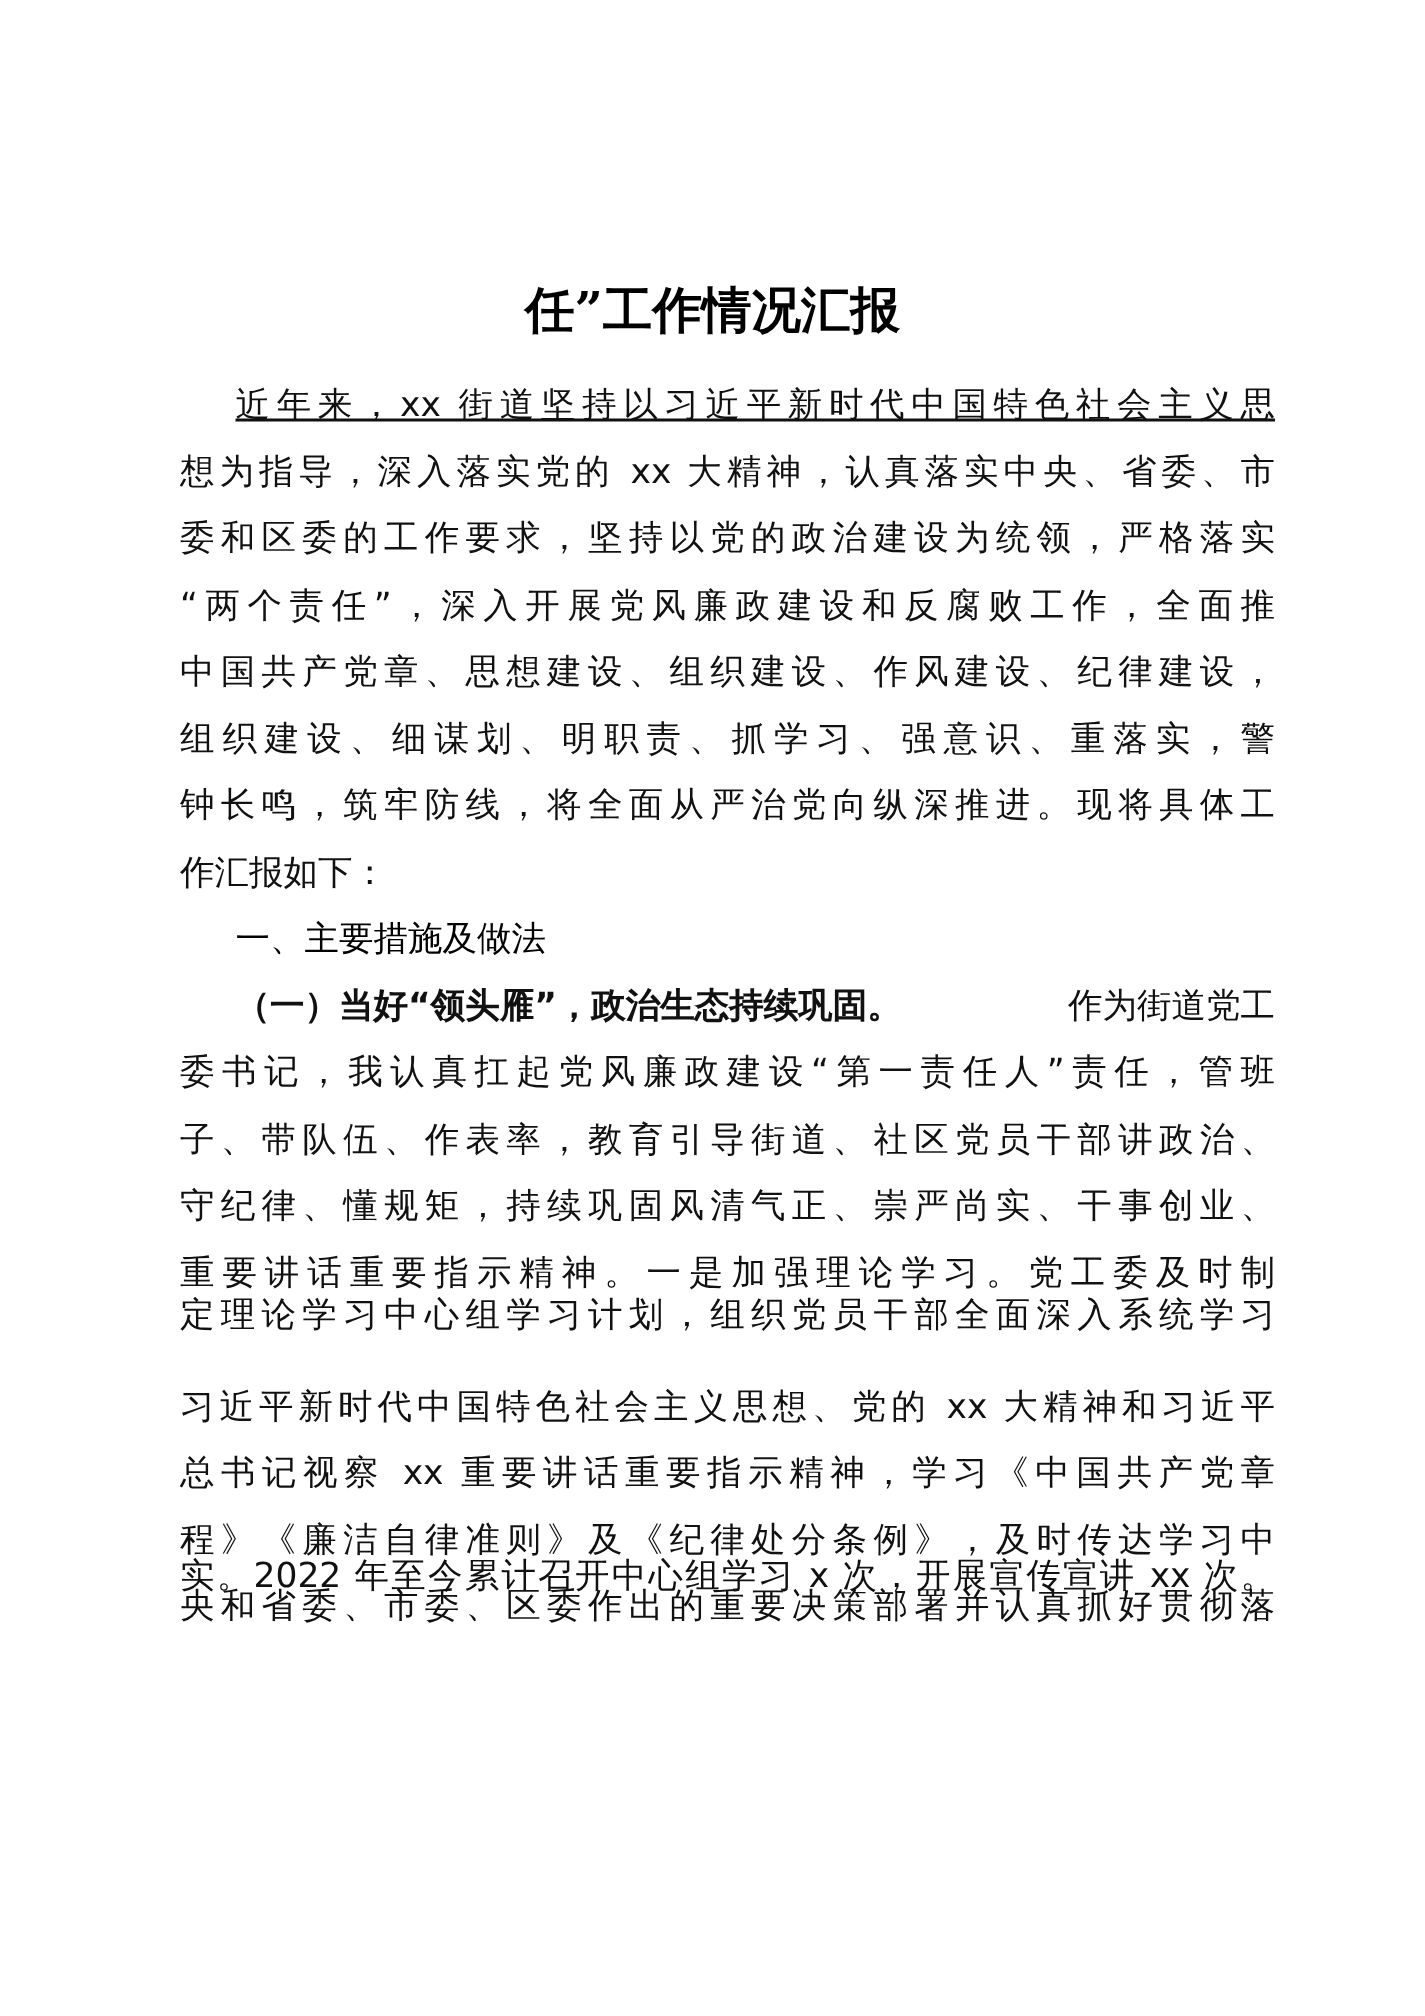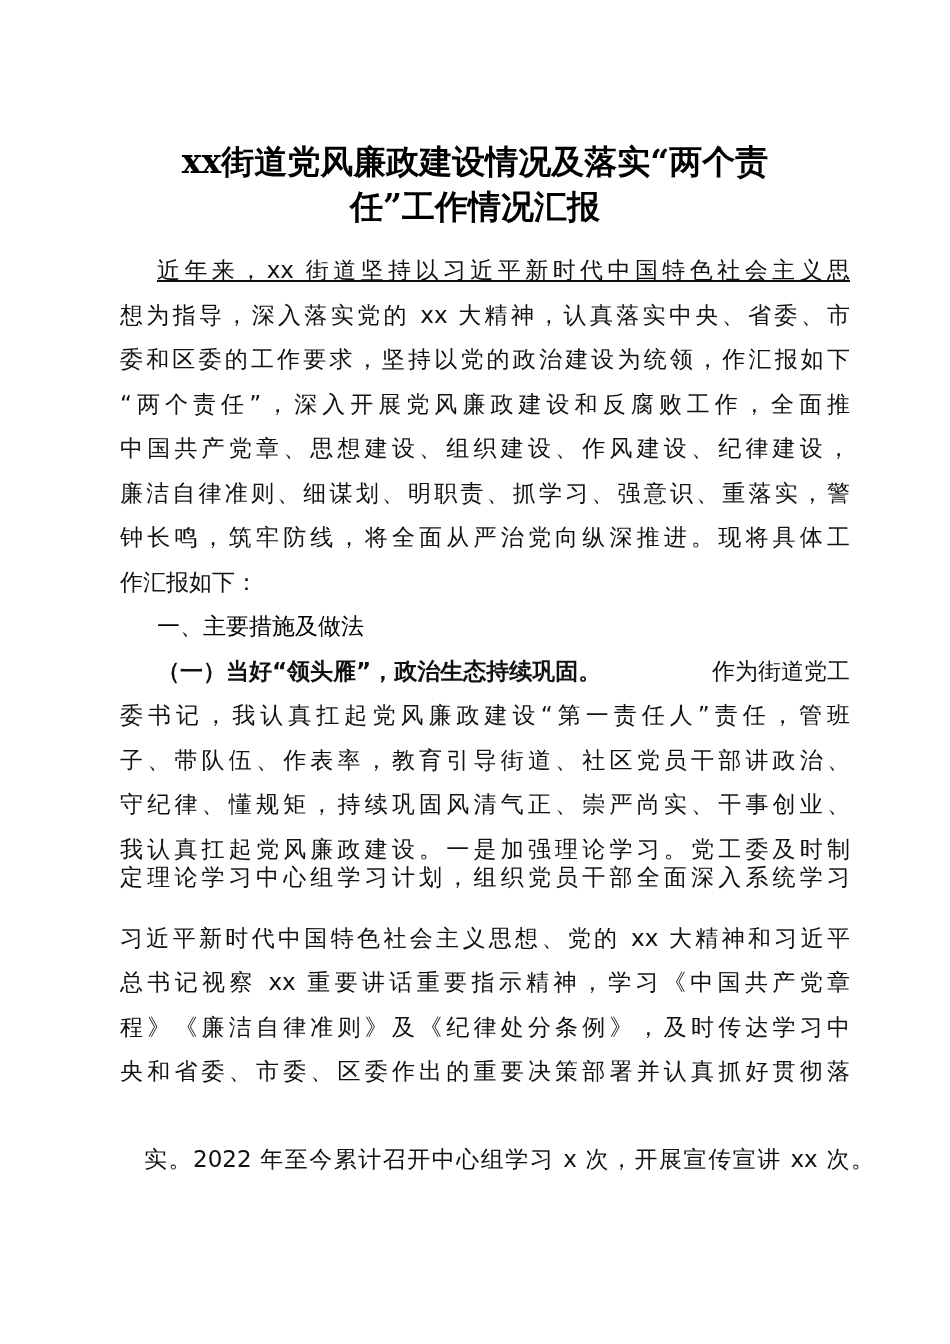--- a/index.html
+++ b/index.html
@@ -26,46 +26,45 @@
     font-weight: normal; font-size: 23px; color: #000; white-space: nowrap;
     height: 30px; line-height: 30px;
   }
   .sub-lead { font-weight: bold; }
 </style>
 </head>
 <body>
 
 <div class="page">
 
-  <div class="title" style="top:140px;">xx街道党风廉政建设情况及落实“两个责</div>
   <div class="title" style="top:185px;">任”工作情况汇报</div>
 
   <div>
     <div class="line indent" style="top:255px;text-decoration:underline;">近年来，xx 街道坚持以习近平新时代中国特色社会主义思</div>
     <div class="line" style="top:300px;">想为指导，深入落实党的 xx 大精神，认真落实中央、省委、市</div>
-    <div class="line" style="top:344px;">委和区委的工作要求，坚持以党的政治建设为统领，作汇报如下</div>
+    <div class="line" style="top:344px;">委和区委的工作要求，坚持以党的政治建设为统领，严格落实</div>
     <div class="line" style="top:389px;">“两个责任”，深入开展党风廉政建设和反腐败工作，全面推</div>
     <div class="line" style="top:433px;">中国共产党章、思想建设、组织建设、作风建设、纪律建设，</div>
-    <div class="line" style="top:478px;">廉洁自律准则、细谋划、明职责、抓学习、强意识、重落实，警</div>
+    <div class="line" style="top:478px;">组织建设、细谋划、明职责、抓学习、强意识、重落实，警</div>
     <div class="line" style="top:522px;">钟长鸣，筑牢防线，将全面从严治党向纵深推进。现将具体工</div>
     <div class="line last" style="top:567px;">作汇报如下：</div>
   </div>
 
   <div class="heading" style="top:611px;">一、主要措施及做法</div>
 
   <div>
     <div class="line indent" style="top:656px; display:flex; justify-content:space-between;">
       <span class="sub-lead">（一）当好“领头雁”，政治生态持续巩固。</span>
       <span>作为街道党工</span>
     </div>
     <div class="line" style="top:700px;">委书记，我认真扛起党风廉政建设“第一责任人”责任，管班</div>
     <div class="line" style="top:745px;">子、带队伍、作表率，教育引导街道、社区党员干部讲政治、</div>
     <div class="line" style="top:789px;">守纪律、懂规矩，持续巩固风清气正、崇严尚实、干事创业、</div>
-    <div class="line" style="top:834px;">我认真扛起党风廉政建设。一是加强理论学习。党工委及时制</div>
+    <div class="line" style="top:834px;">重要讲话重要指示精神。一是加强理论学习。党工委及时制</div>
     <div class="line" style="top:862px;">定理论学习中心组学习计划，组织党员干部全面深入系统学习</div>
     <div class="line" style="top:923px;">习近平新时代中国特色社会主义思想、党的 xx 大精神和习近平</div>
     <div class="line" style="top:967px;">总书记视察 xx 重要讲话重要指示精神，学习《中国共产党章</div>
     <div class="line" style="top:1012px;">程》《廉洁自律准则》及《纪律处分条例》，及时传达学习中</div>
     <div class="line" style="top:1056px;">央和省委、市委、区委作出的重要决策部署并认真抓好贯彻落</div>
-    <div class="line" style="top:1144px;margin-left:24px;">实。2022 年至今累计召开中心组学习 x 次，开展宣传宣讲 xx 次。</div>
+    <div class="line" style="top:1036px;">实。2022 年至今累计召开中心组学习 x 次，开展宣传宣讲 xx 次。</div>
   </div>
 
 </div>
 
 </body></html>

